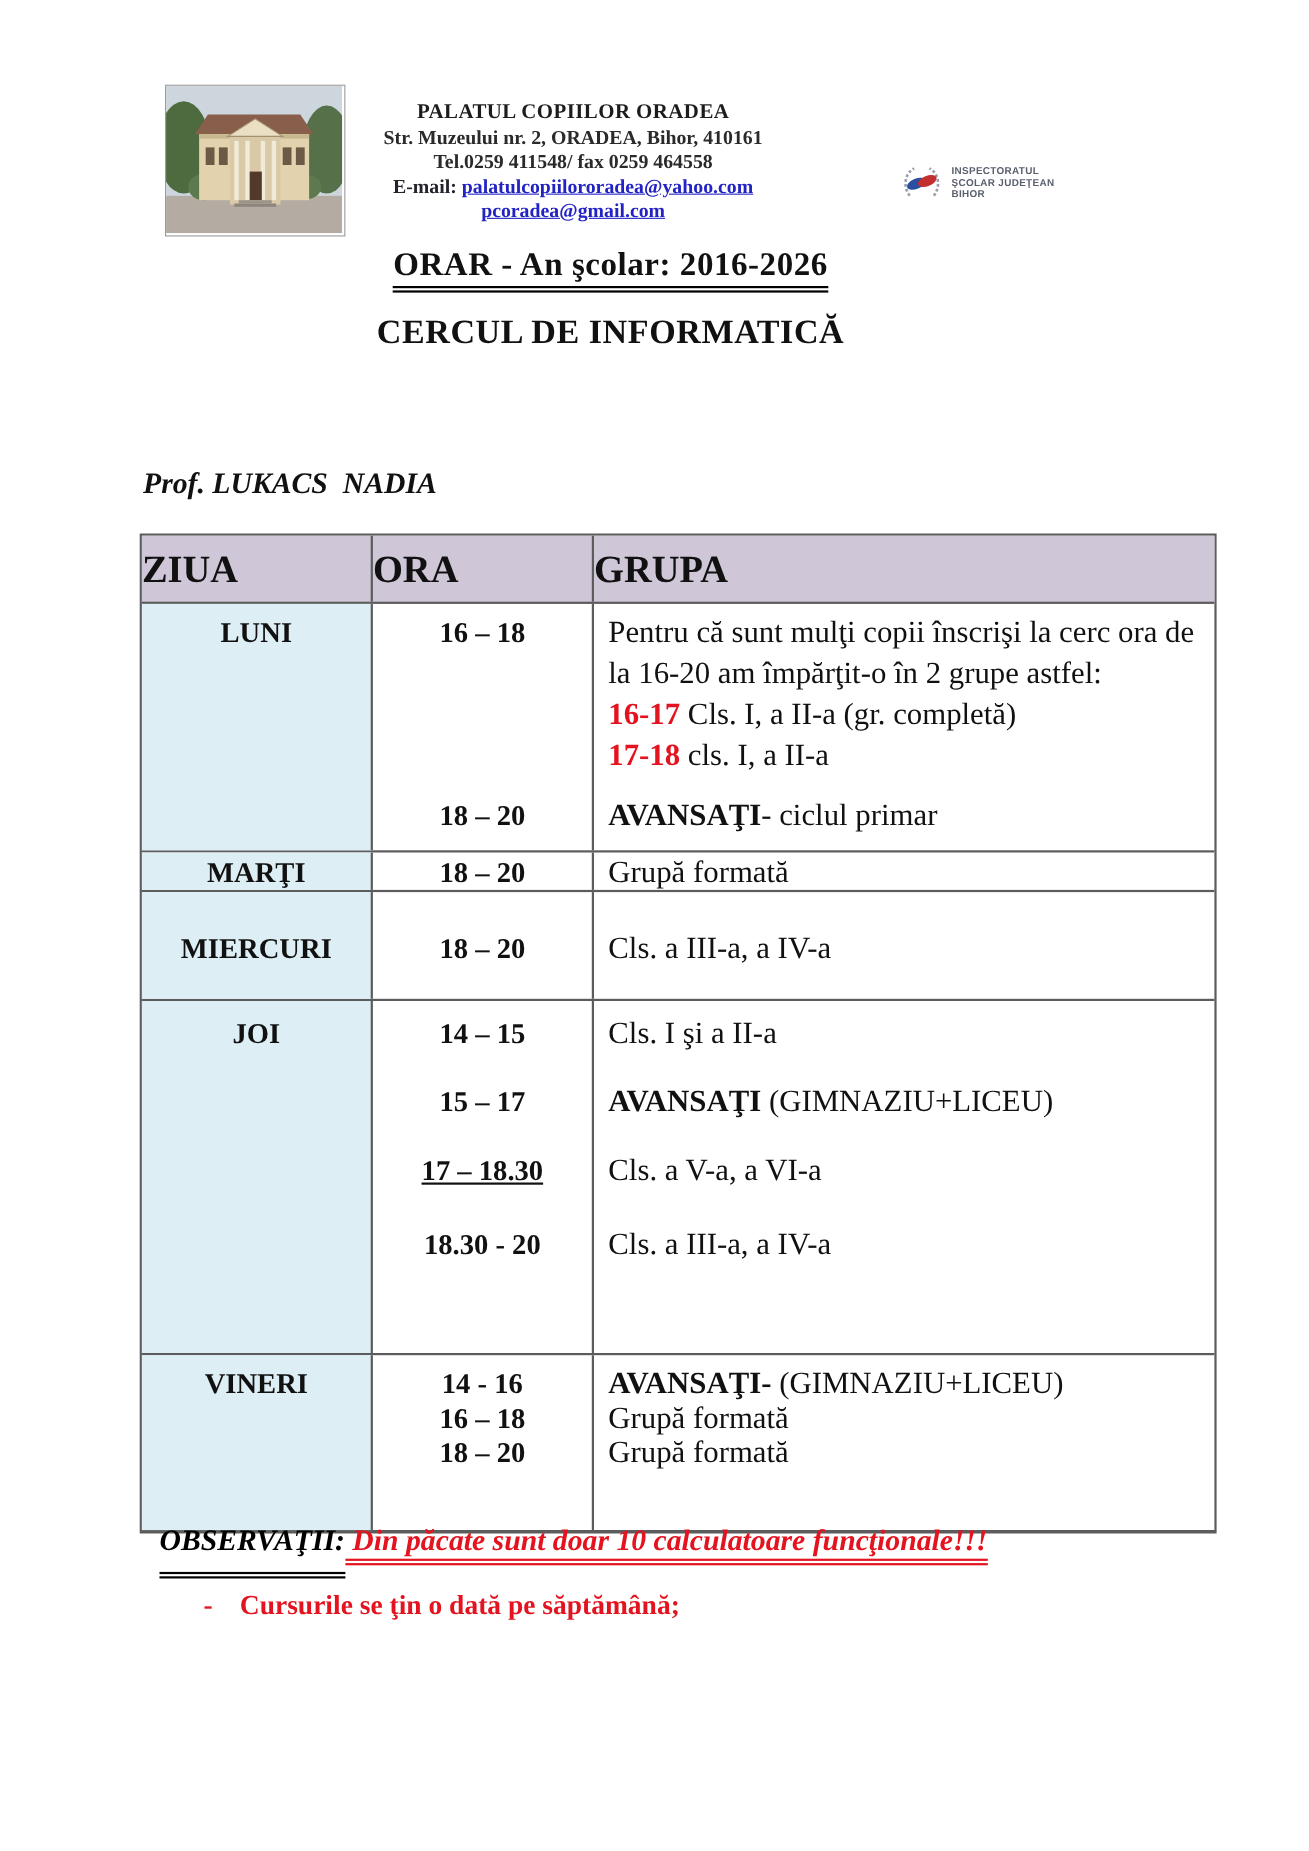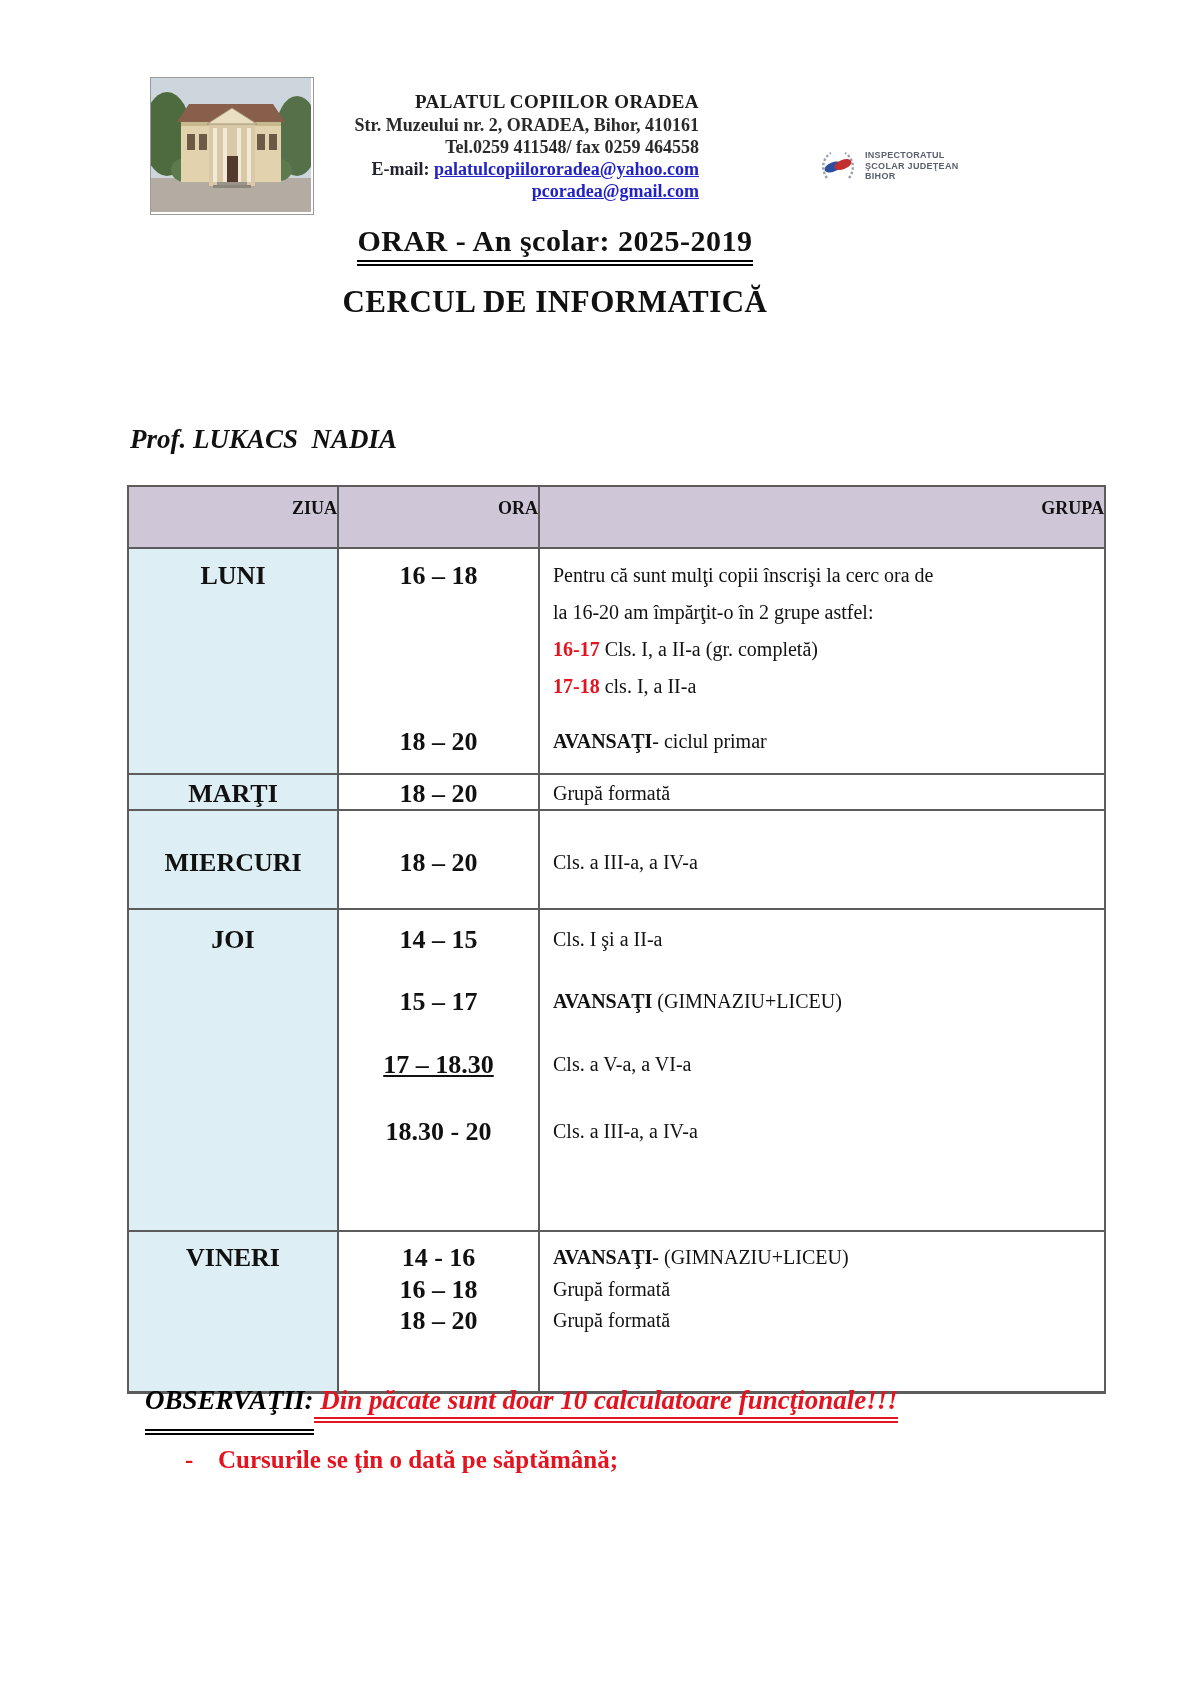--- a/index.html
+++ b/index.html
@@ -1,21 +1,21 @@
 <!DOCTYPE html>
 <html><head>
 <meta charset="utf-8">
 <style>
   html,body{margin:0;padding:0;background:#e8e8e8;}
   .page{position:relative;width:1190px;height:1683px;background:#ffffff;margin:0 auto;
         font-family:"Liberation Serif",serif;color:#111;overflow:hidden;}
 
   
   .photo{position:absolute;left:150px;top:77px;width:162px;height:136px;border:1px solid #9a9a9a;}
-  .org-block{position:absolute;left:309px;top:90px;width:390px;text-align:right;}
+  .org-block{position:absolute;left:326px;top:90px;width:390px;text-align:center;}
   .org-name{font-size:19px;font-weight:bold;letter-spacing:.4px;color:#1c1c1c;line-height:24px;}
   .org-line{font-size:18px;font-weight:bold;color:#2a2a2a;line-height:22px;}
   .org-email-line{font-size:18px;font-weight:bold;line-height:22px;}
   .email-label{color:#23232d;}
   .email-link{color:var(--link);text-decoration:underline;cursor:pointer;}
   .ministry{position:absolute;left:758px;top:92px;display:flex;align-items:center;}
   .ministry-label{margin-left:9px;font-size:12.5px;font-weight:bold;color:#39497c;letter-spacing:1.1px;
                   font-family:"Liberation Sans",sans-serif;width:250px;line-height:14px;}
   .inspectorate{position:absolute;left:818px;top:148px;display:flex;align-items:center;}
   .insp-text{margin-left:7px;font-family:"Liberation Sans",sans-serif;font-size:9px;font-weight:bold;
@@ -33,25 +33,25 @@
   
   .sched{position:absolute;left:127px;top:485px;width:979px;border:2px solid #5c5c5c;border-bottom-width:3px;
          box-sizing:border-box;}
   .trow{display:flex;border-bottom:2px solid #5c5c5c;box-sizing:border-box;}
   .trow:last-child{border-bottom:none;}
   .cell{box-sizing:border-box;position:relative;}
   .c-day{width:210px;border-right:2px solid #5c5c5c;text-align:center;}
   .c-time{width:201px;border-right:2px solid #5c5c5c;text-align:center;}
   .c-group{flex:1;}
   .thead{background:var(--header-bg);height:62px;}
-  .thead .cell{font-size:18px;font-weight:bold;padding-top:11px;text-align:right;}
+  .thead .cell{font-size:35px;font-weight:bold;padding-top:11px;text-align:left;}
   .tbody-day{background:var(--day-bg);}
   .day-label{position:absolute;left:0;right:0;font-size:26px;font-weight:bold;line-height:37px;}
   .time-entry{position:absolute;left:0;right:0;font-size:26px;font-weight:bold;line-height:37px;white-space:nowrap;}
-  .group-entry{position:absolute;left:13px;right:16px;font-size:20px;line-height:37px;}
+  .group-entry{position:absolute;left:13px;right:16px;font-size:28px;line-height:37px;}
   .group-line{white-space:nowrap;}
   .seg-b{font-weight:bold;}
   .seg-r{color:var(--red);font-weight:bold;}
 
   
   .obs{position:absolute;left:145px;top:1385px;font-size:27px;font-style:italic;font-weight:bold;white-space:nowrap;}
   .obs-label{color:#000;border-bottom:6px double #000;padding-bottom:14px;}
   .obs-red{color:var(--red);border-bottom:6px double var(--red);padding-bottom:2px;}
   .bullet{position:absolute;left:185px;top:1446px;font-size:25px;font-weight:bold;color:var(--red);display:flex;}
   .bullet .dash{width:33px;}
@@ -111,21 +111,21 @@
       <ellipse cx="25" cy="16.5" rx="9" ry="4.6" fill="#c22f2f" transform="rotate(-22 25 16.5)"></ellipse>
     </svg>
     <div class="insp-text">
       <div>INSPECTORATUL</div>
       <div>ŞCOLAR JUDEŢEAN</div>
       <div class="center">BIHOR</div>
     </div>
   </div>
 
   <div class="title-wrap">
-    <span class="title-main">ORAR - An şcolar: 2025-2019</span>
+    <span class="title-main">ORAR - An şcolar: 2016-2026</span>
   </div>
   <div class="subtitle-wrap">
     <span class="title-sub">CERCUL DE INFORMATICĂ</span>
   </div>
   <div class="prof">Prof. LUKACS  NADIA</div>
 
   <div class="sched">
     <div class="trow thead">
       <div class="cell c-day">ZIUA</div>
       <div class="cell c-time">ORA</div>

